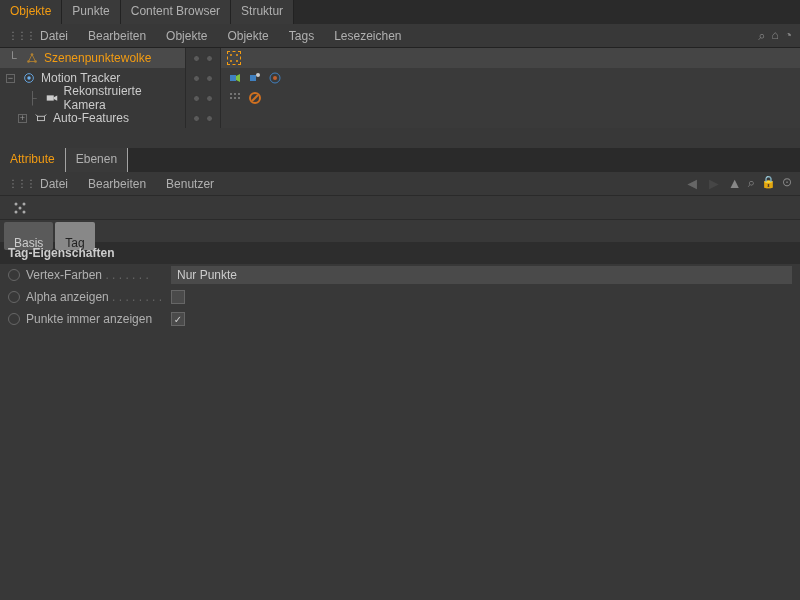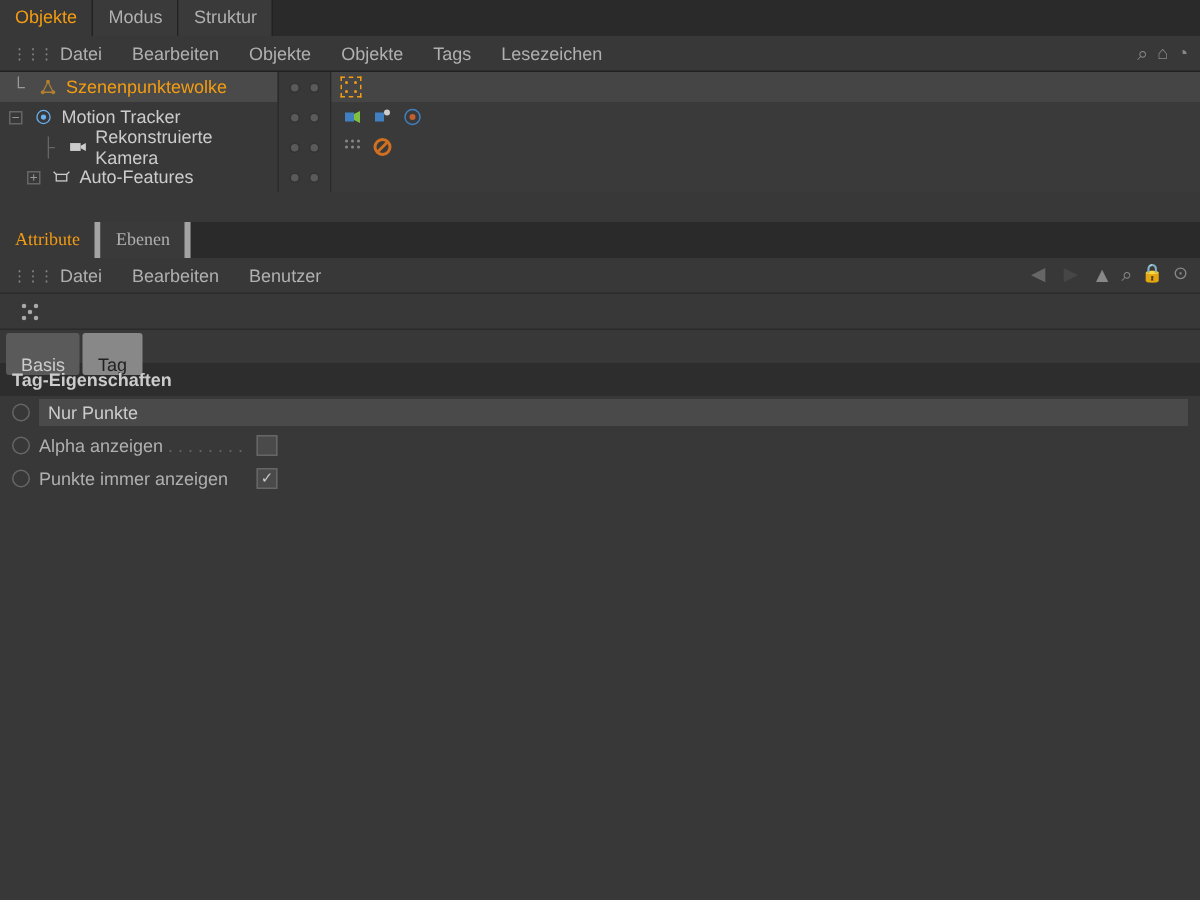--- a/index.html
+++ b/index.html
@@ -30,21 +30,21 @@
     .dot-green { width: 7px; height: 7px; background: #5a5a5a; border-radius: 50%; border: 1px solid #333; }
     
     .tags-area { flex: 1; background: #3a3a3a; }
     .tags-row { height: 20px; display: flex; align-items: center; padding-left: 6px; gap: 4px; }
     .tags-row.selected { background: #454545; }
     .tag-icon { width: 16px; height: 16px; display: flex; align-items: center; justify-content: center; }
     
     .spacer { height: 20px; background: #383838; }
     
     .attr-tabs { display: flex; background: #2a2a2a; height: 24px; }
-    .attr-tab { padding: 4px 10px; background: #3a3a3a; border-right: 4px solid #a3a3a3; cursor: pointer; font-family: Liberation Serif, serif; }
+    .attr-tab { padding: 4px 10px; background: #3a3a3a; border-right: 1px solid #a3a3a3; cursor: pointer; }
     .attr-tab.active { background: #383838; color: #f39c12; }
     
     .attr-menubar { display: flex; align-items: center; background: #383838; height: 24px; padding: 0 8px; border-bottom: 1px solid #2a2a2a; }
     
     .attr-header { display: flex; align-items: center; height: 24px; padding: 0 8px; border-bottom: 1px solid #2a2a2a; }
     
     .subtabs { display: flex; height: 22px; padding: 2px 4px; gap: 2px; }
     .subtab { padding: 14px 10px; background: #5a5a5a; color: #ccc; cursor: pointer; border-radius: 2px; }
     .subtab.active { background: #888; color: #222; }
     
@@ -62,21 +62,22 @@
     .arrow-left { color: #666; font-size: 16px; }
     .up-arrow { color: #888; font-size: 14px; }
     .search-icon { color: #888; font-size: 13px; }
     .lock-icon { color: #888; font-size: 12px; }
   </style>
 </head>
 <body>
 
 <div class="top-tabs">
   <div class="top-tab active">Objekte</div>
-  <div class="top-tab">Modus</div>
+  <div class="top-tab">Punkte</div>
+  <div class="top-tab">Content Browser</div>
   <div class="top-tab">Struktur</div>
 </div>
 
 <div class="menubar">
   <span class="menubar-icon dotted-pattern">⋮⋮⋮</span>
   <div class="menu-item">Datei</div>
   <div class="menu-item">Bearbeiten</div>
   <div class="menu-item">Objekte</div>
   <div class="menu-item">Objekte</div>
   <div class="menu-item">Tags</div>
@@ -245,20 +246,21 @@
 
 <div class="subtabs">
   <div class="subtab">Basis</div>
   <div class="subtab active">Tag</div>
 </div>
 
 <div class="section-header">Tag-Eigenschaften</div>
 
 <div class="prop-row">
   <div class="prop-radio"></div>
+  <span class="prop-label"><span>Vertex-Farben</span><span style="color:#666"> . . . . . . .</span></span>
   <div class="prop-value">Nur Punkte</div>
 </div>
 
 <div class="prop-row">
   <div class="prop-radio"></div>
   <span class="prop-label"><span>Alpha anzeigen</span><span style="color:#666"> . . . . . . . .</span></span>
   <div class="prop-checkbox"></div>
 </div>
 
 <div class="prop-row">

